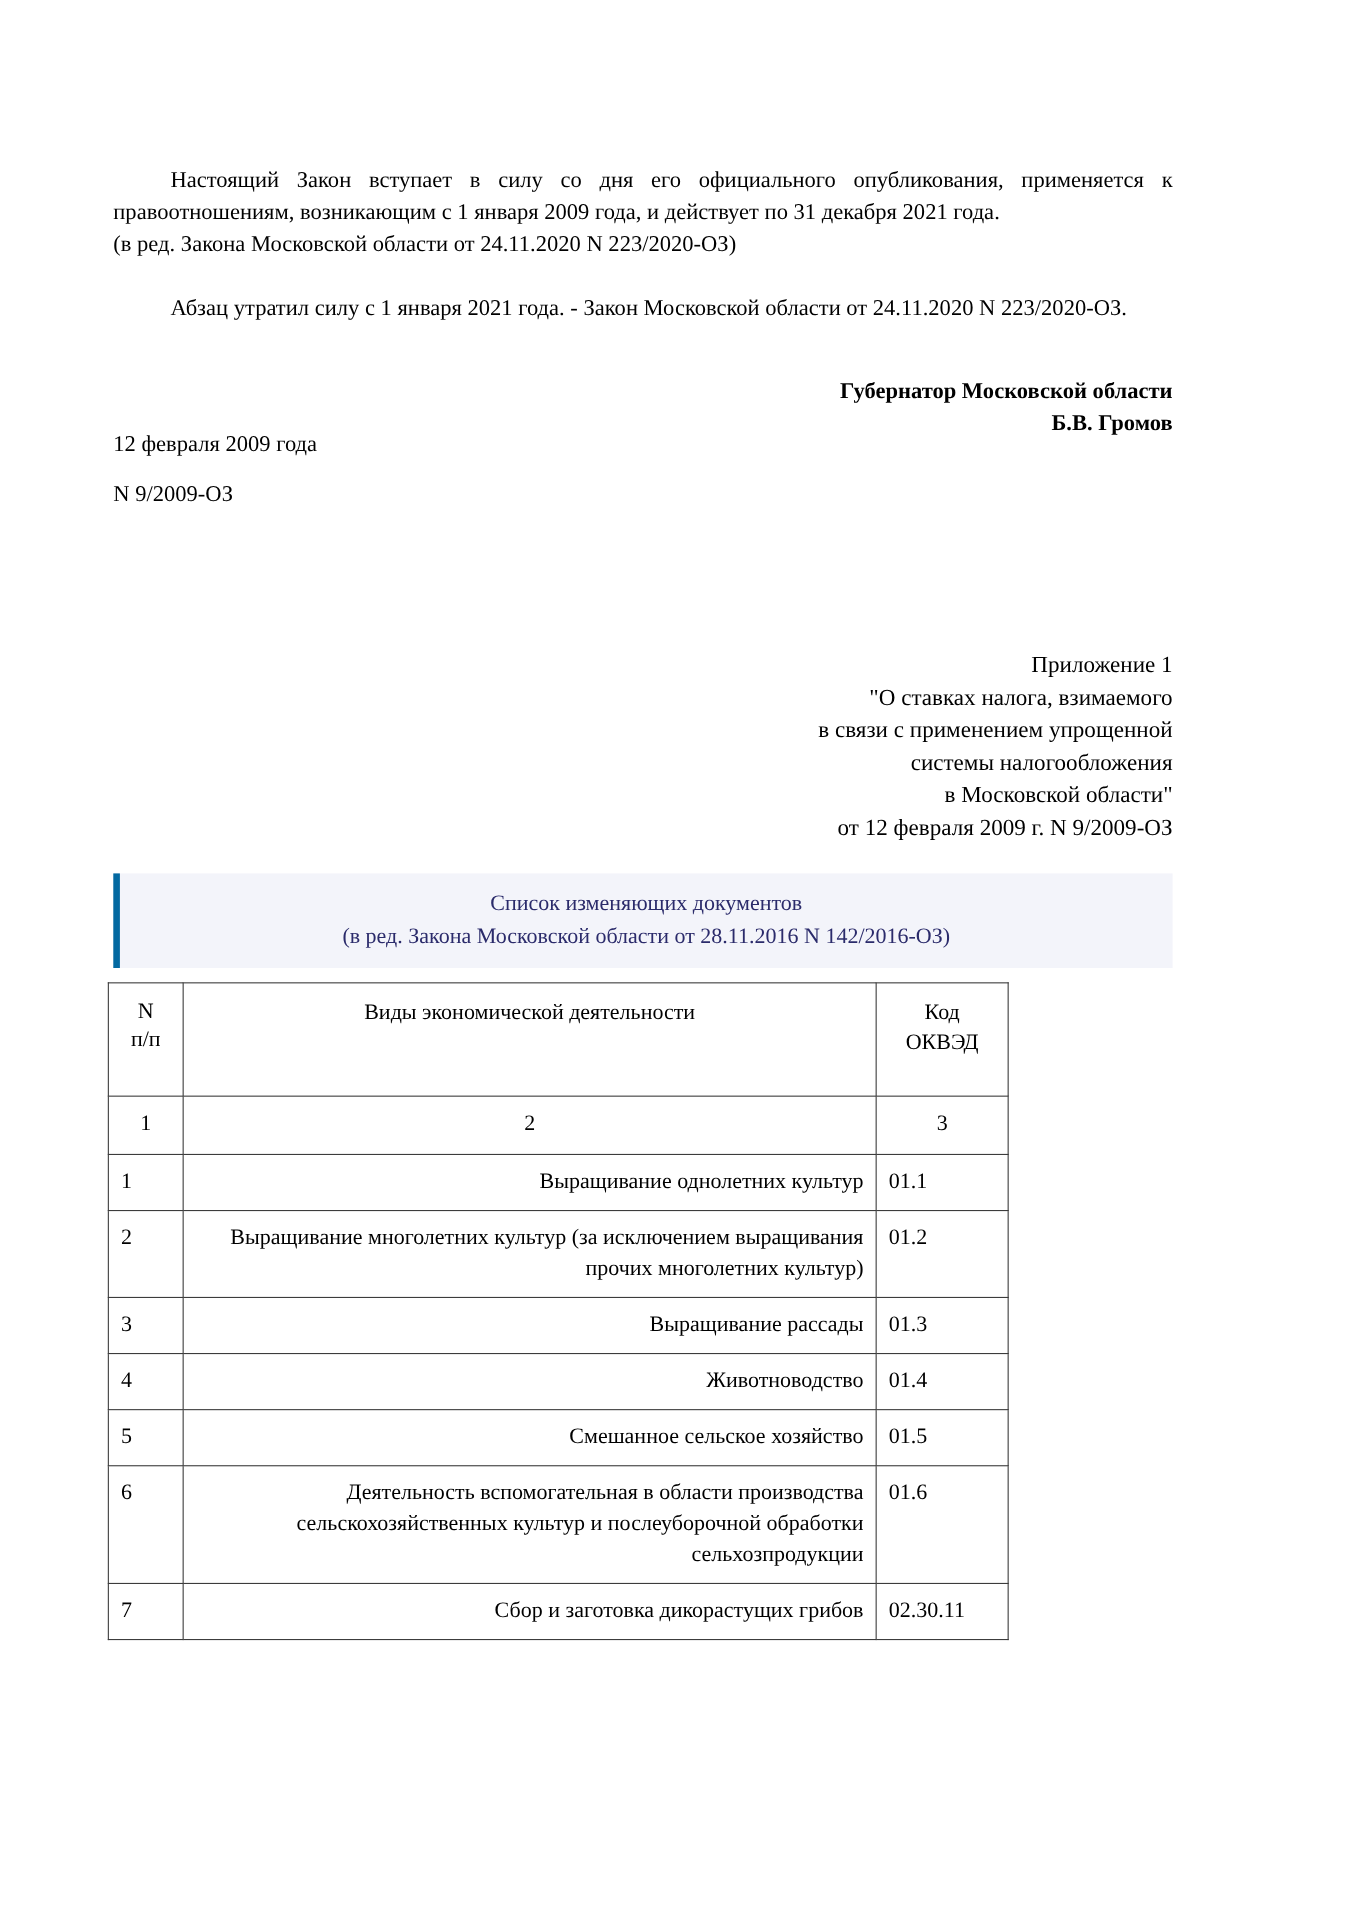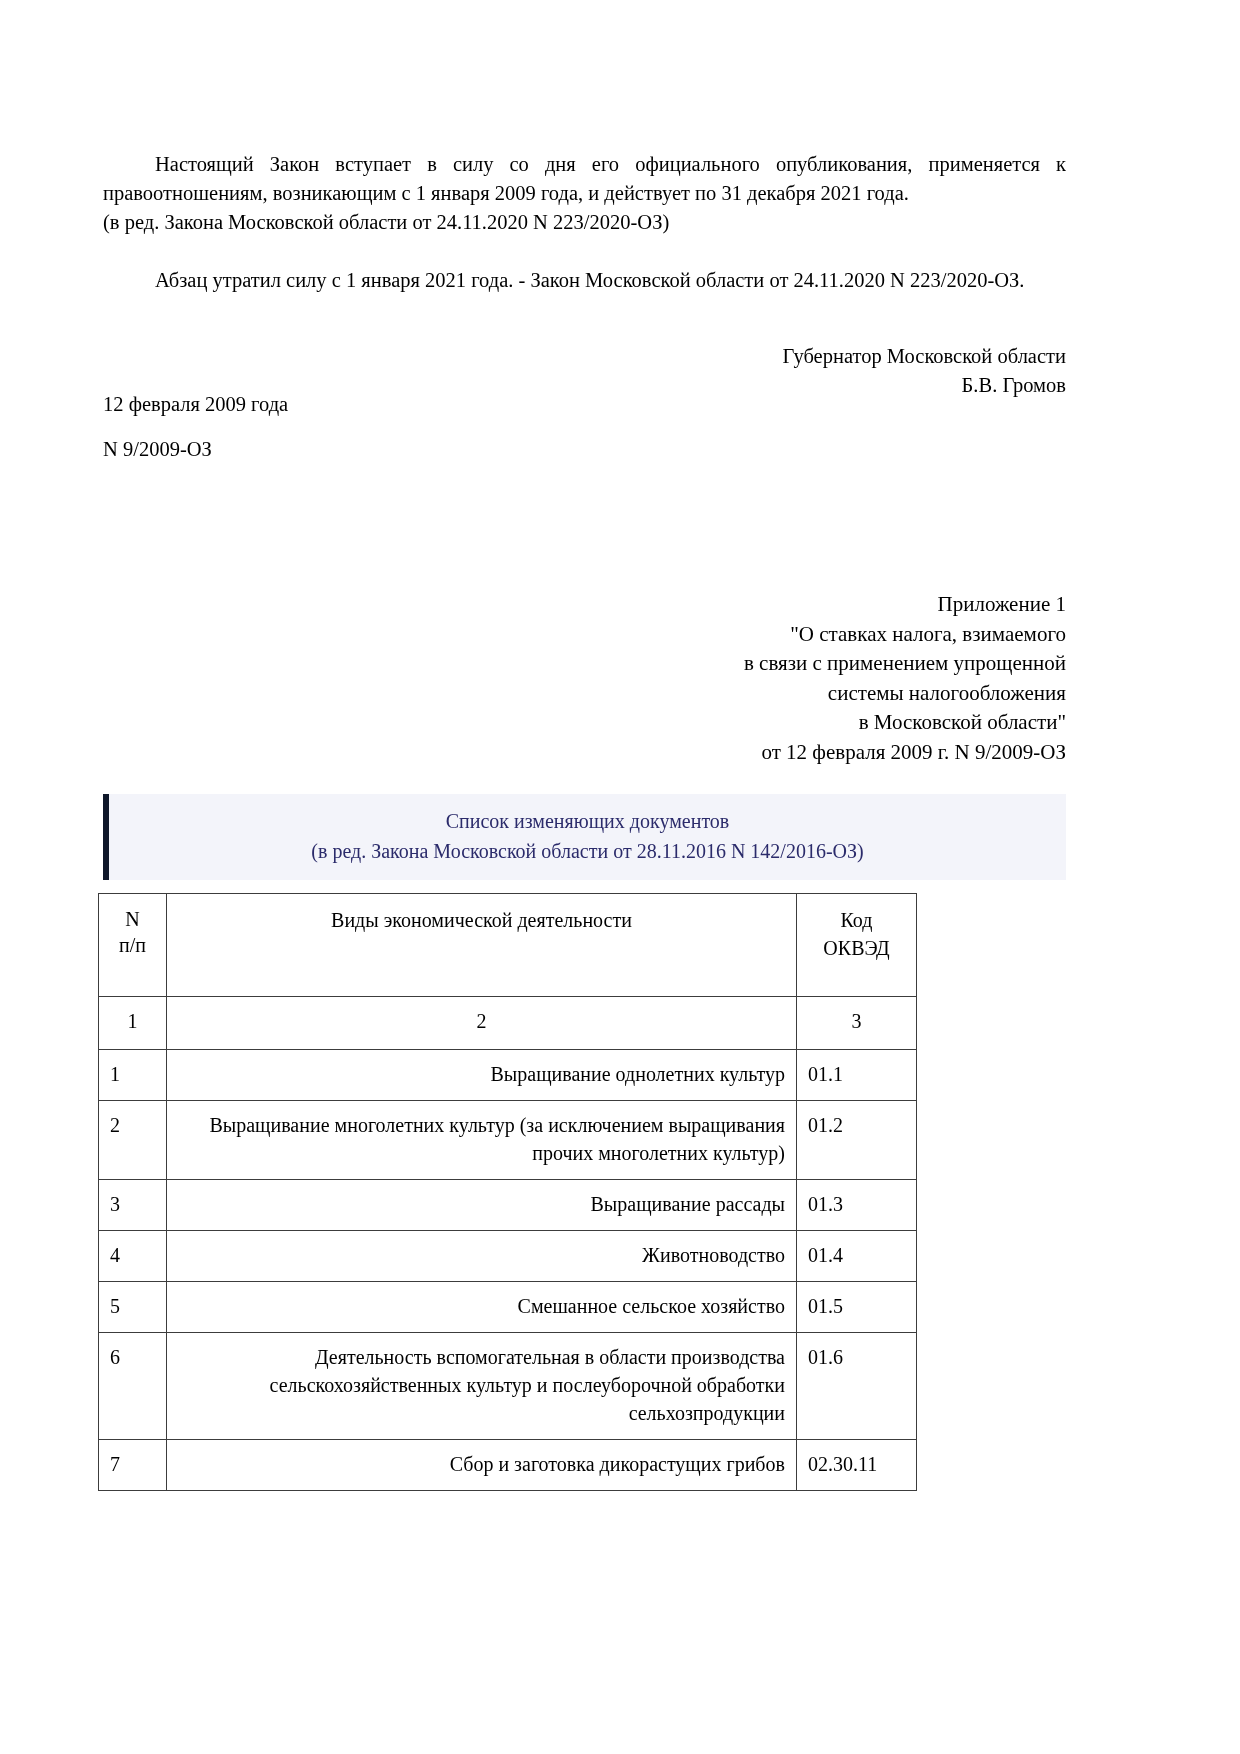--- a/index.html
+++ b/index.html
@@ -49,21 +49,21 @@
   
   .sign-block {
     position: absolute;
     left: 103px;
     top: 342px;
     width: 963px;
     text-align: right;
     font-size: 20.5px;
     line-height: 29px;
   }
-  .sign-line { display: block; white-space: nowrap; }
+  .sign-line { display: block; white-space: nowrap; font-weight: bold; }
 
   .dateline {
     position: absolute;
     left: 103px;
     top: 390px;
     font-size: 20.5px;
     line-height: 29px;
   }
   .numline {
     position: absolute;
@@ -86,21 +86,21 @@
   .appendix-block span { display: block; white-space: nowrap; }
 
   
   .changes-note {
     position: absolute;
     left: 103px;
     top: 794px;
     width: 963px;
     box-sizing: border-box;
     background: #f3f4fa;
-    border-left: 6px solid #0f172a;
+    border-left: 6px solid #0369a1;
     padding: 12px 0 14px 0;
     text-align: center;
     color: #2b2b6b;
     font-size: 20px;
     line-height: 30px;
   }
   .changes-note span { display: block; }
 
   
   .okved-table {

